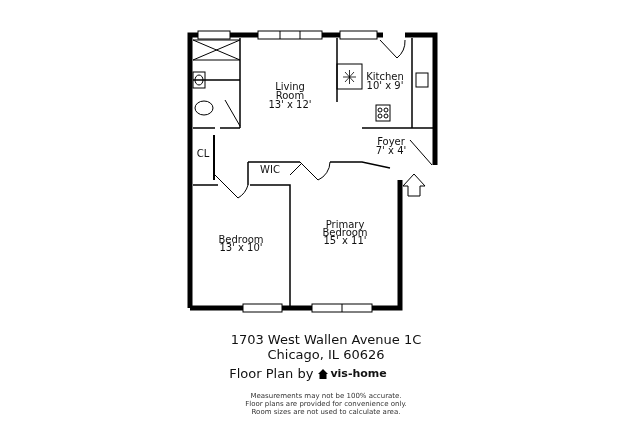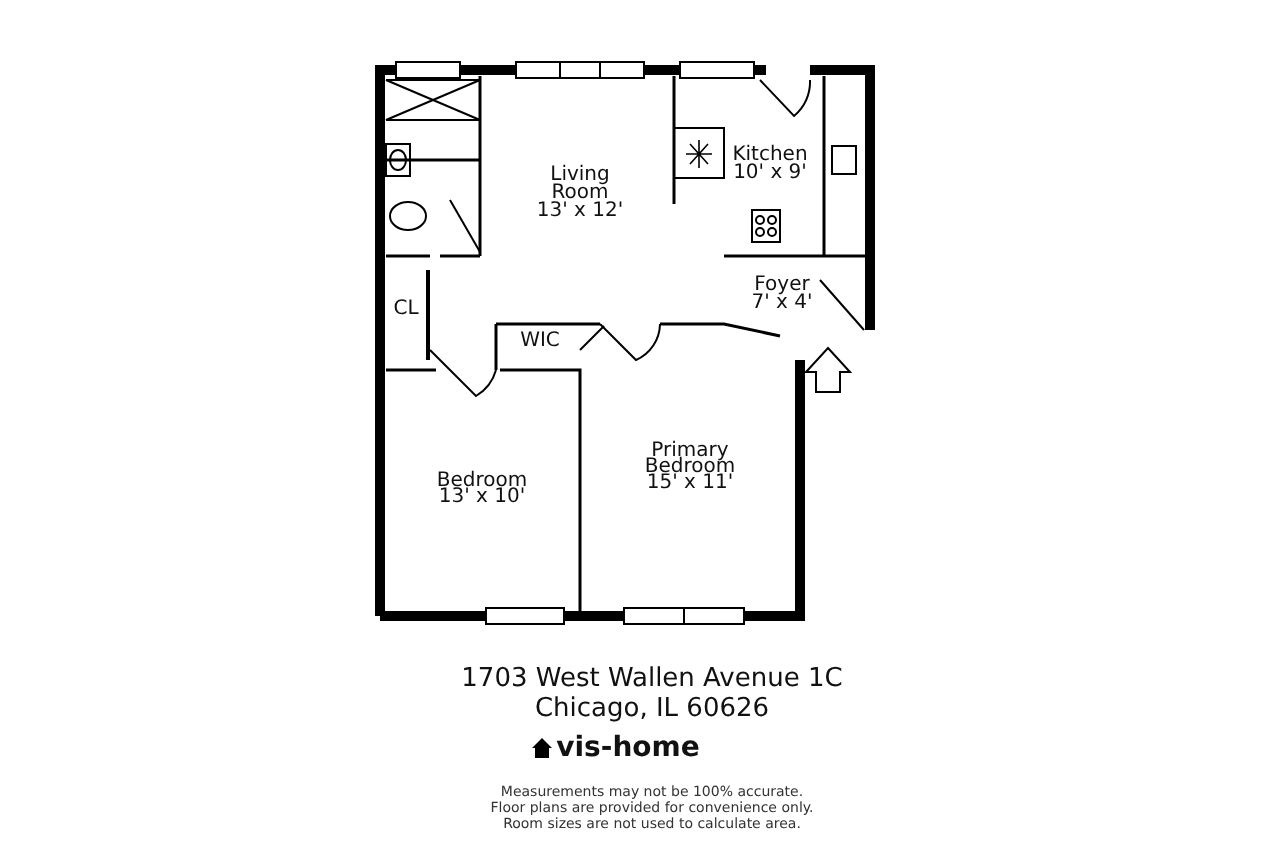--- a/index.html
+++ b/index.html
@@ -2,21 +2,21 @@
 <html><head>
 <meta charset="utf-8">
 <style>
   html,body{margin:0;padding:0;background:#fff;}
   body{width:640px;height:427px;position:relative;overflow:hidden;font-family:"DejaVu Sans",sans-serif;}
   #plan{position:absolute;left:0;top:0;}
   .lbl{font-family:"DejaVu Sans",sans-serif;font-size:10px;fill:#111;text-anchor:middle;}
   .footer{position:absolute;left:0;width:640px;text-align:center;color:#111;}
   .addr{top:332px;font-size:13px;line-height:15px;left:6px;}
   .fp{top:366px;left:-12px;font-size:13px;display:flex;justify-content:center;align-items:center;gap:5px;}
-  .brand{font-size:14px;font-weight:bold;display:inline-flex;align-items:center;gap:2px;}
+  .brand{font-size:11px;font-weight:bold;display:inline-flex;align-items:center;gap:2px;}
   .disc{top:392px;font-size:7px;line-height:8px;color:#333;left:6px;}
 </style>
 </head>
 <body>
 
 <svg id="plan" width="640" height="330" viewBox="0 0 640 330">
   <g stroke="#000" fill="none">
 
     <path d="M190 308 V35 H205" stroke-width="5"></path>
     <path d="M230 35 H258" stroke-width="5"></path>
@@ -97,20 +97,21 @@
   <text class="lbl" x="345" y="228">Primary</text>
   <text class="lbl" x="345" y="236">Bedroom</text>
   <text class="lbl" x="345" y="244">15' x 11'</text>
 </svg>
 
 <div class="footer addr">
   <div>1703 West Wallen Avenue 1C</div>
   <div>Chicago, IL 60626</div>
 </div>
 <div class="footer fp">
+  <span>Floor Plan by</span>
   <span class="brand">
     <svg width="10" height="10" viewBox="0 0 10 10">
         <path d="M0 5 L5 0 L10 5 H8.5 V10 H1.5 V5 Z" fill="#000"></path>
       </svg>
     <span>vis-home</span>
   </span>
 </div>
 <div class="footer disc">
   <div>Measurements may not be 100% accurate.</div>
   <div>Floor plans are provided for convenience only.</div>

